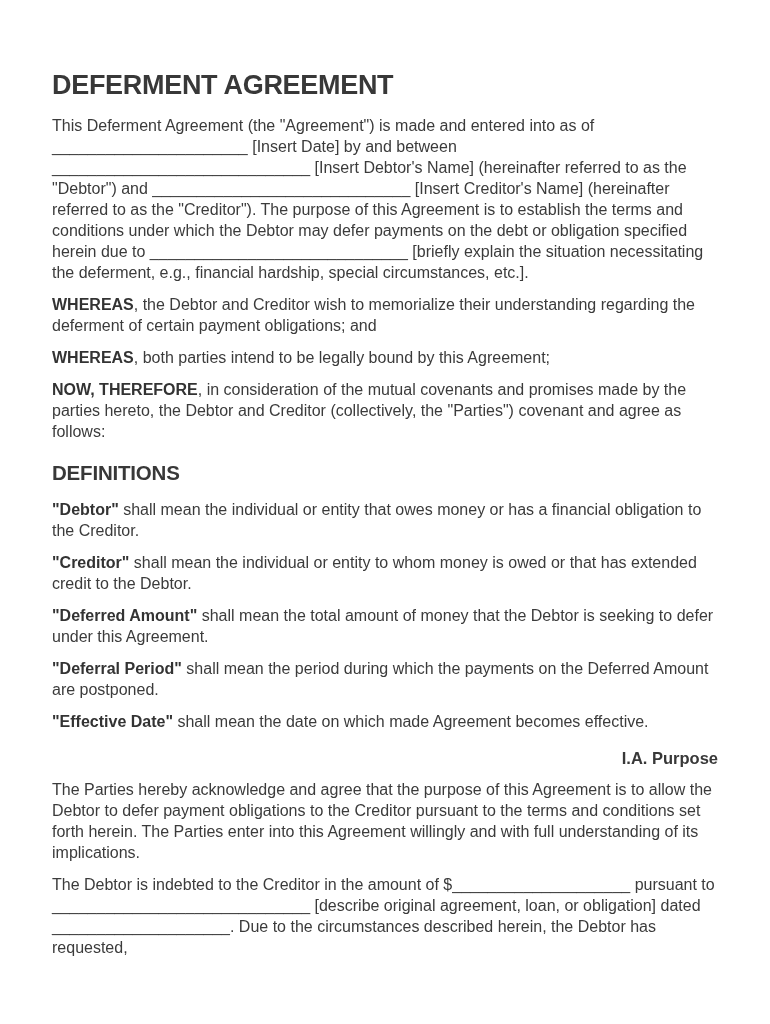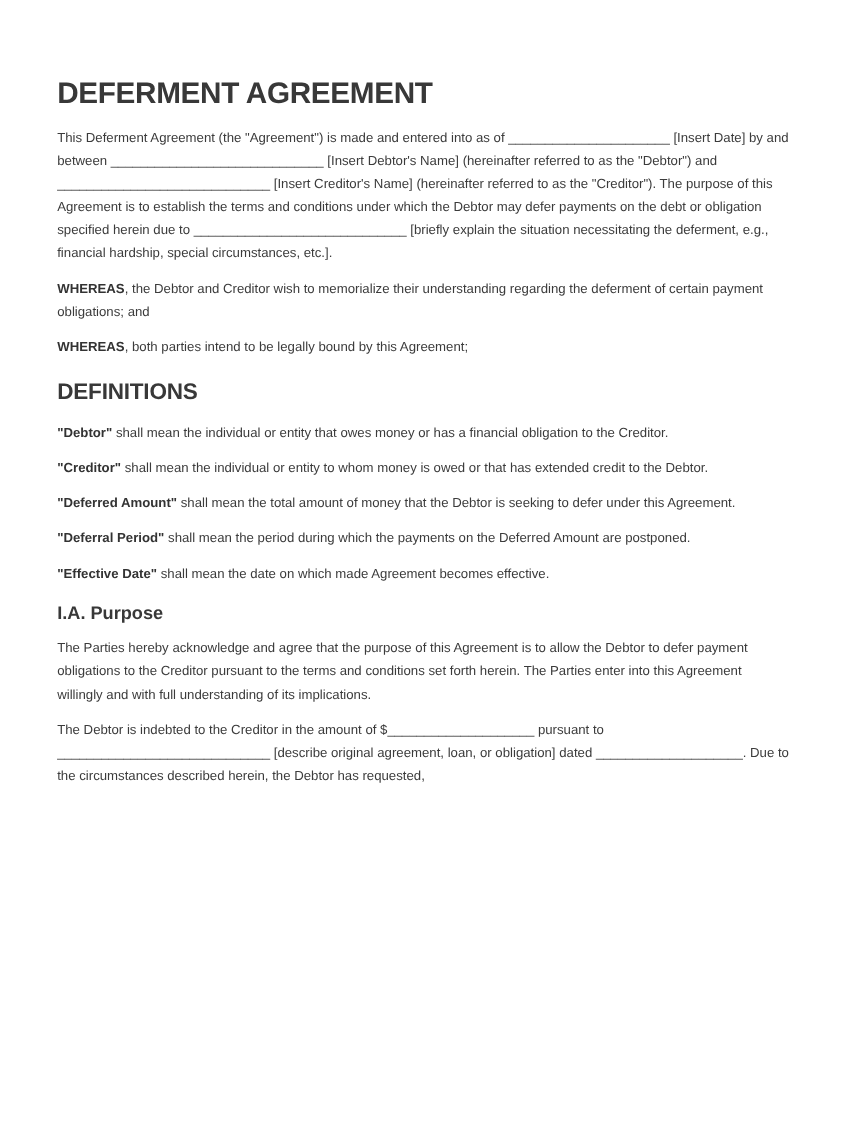--- a/index.html
+++ b/index.html
@@ -19,56 +19,58 @@
     border-radius: 25px;
   }
   h1.doc-title {
     font-size: 27px;
     font-weight: bold;
     letter-spacing: -0.3px;
     color: #383838;
     margin-bottom: 14px;
   }
   .para {
-    font-size: 12px;
+    font-size: 16px;
     line-height: 21px;
     margin-bottom: 11px;
     overflow-wrap: break-word;
     color: #3b3b3b;
   }
   .para strong { font-weight: bold; color: #333333; }
   h2.sec-heading {
     font-size: 20.5px;
     font-weight: bold;
     letter-spacing: -0.2px;
     color: #383838;
     margin-top: 19px;
     margin-bottom: 14px;
   }
   h3.sub-heading {
     font-size: 16.5px;
     font-weight: bold;
     color: #383838;
     margin-top: 17px;
     margin-bottom: 11px;
+    text-align: right;
   }
 </style>
 </head>
 <body>
 
 <div class="page">
 
   <h1 class="doc-title">DEFERMENT AGREEMENT</h1>
 
   <p class="para">This Deferment Agreement (the "Agreement") is made and entered into as of ______________________ [Insert Date] by and between _____________________________ [Insert Debtor's Name] (hereinafter referred to as the "Debtor") and _____________________________ [Insert Creditor's Name] (hereinafter referred to as the "Creditor"). The purpose of this Agreement is to establish the terms and conditions under which the Debtor may defer payments on the debt or obligation specified herein due to _____________________________ [briefly explain the situation necessitating the deferment, e.g., financial hardship, special circumstances, etc.].</p>
 
   <p class="para"><strong>WHEREAS</strong><span>, the Debtor and Creditor wish to memorialize their understanding regarding the deferment of certain payment obligations; and</span></p>
 
   <p class="para"><strong>WHEREAS</strong><span>, both parties intend to be legally bound by this Agreement;</span></p>
 
+  <p class="para"><strong>NOW, THEREFORE</strong><span>, in consideration of the mutual covenants and promises made by the parties hereto, the Debtor and Creditor (collectively, the "Parties") covenant and agree as follows:</span></p>
 
   <h2 class="sec-heading">DEFINITIONS</h2>
 
 
   <p class="para"><strong>"Debtor"</strong><span> shall mean the individual or entity that owes money or has a financial obligation to the Creditor.</span></p>
 
   <p class="para"><strong>"Creditor"</strong><span> shall mean the individual or entity to whom money is owed or that has extended credit to the Debtor.</span></p>
 
   <p class="para"><strong>"Deferred Amount"</strong><span> shall mean the total amount of money that the Debtor is seeking to defer under this Agreement.</span></p>
 

